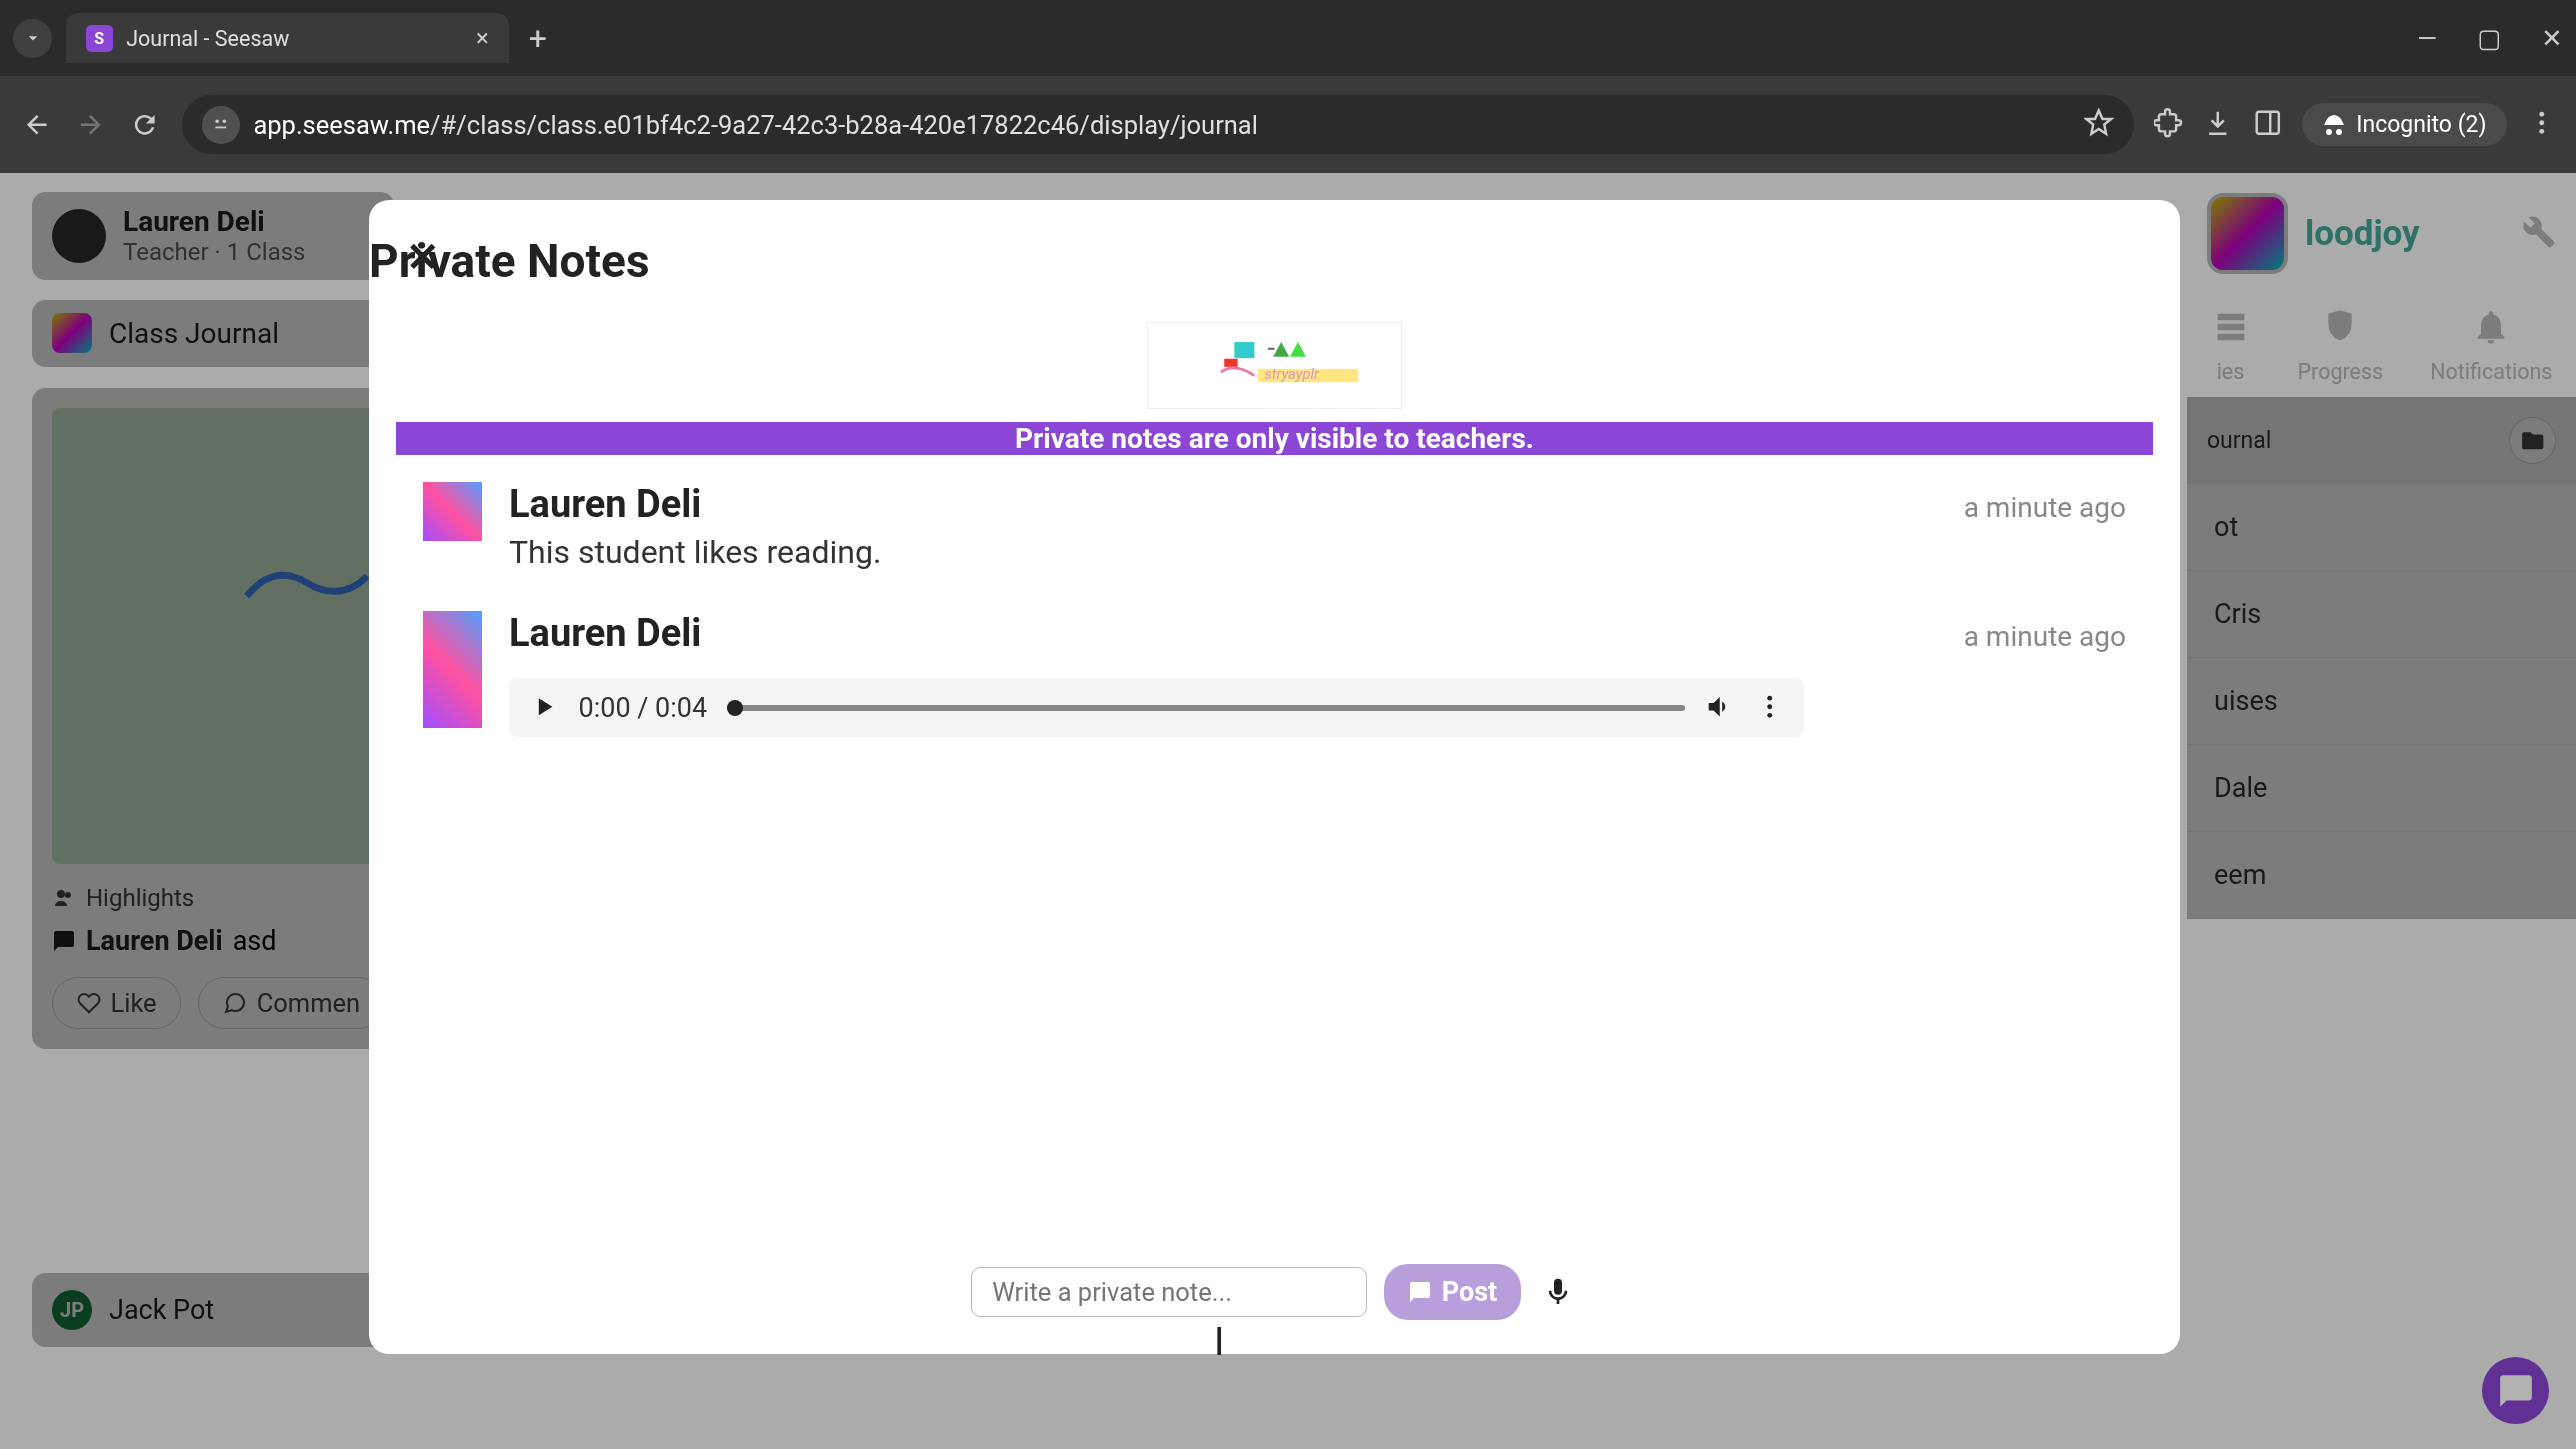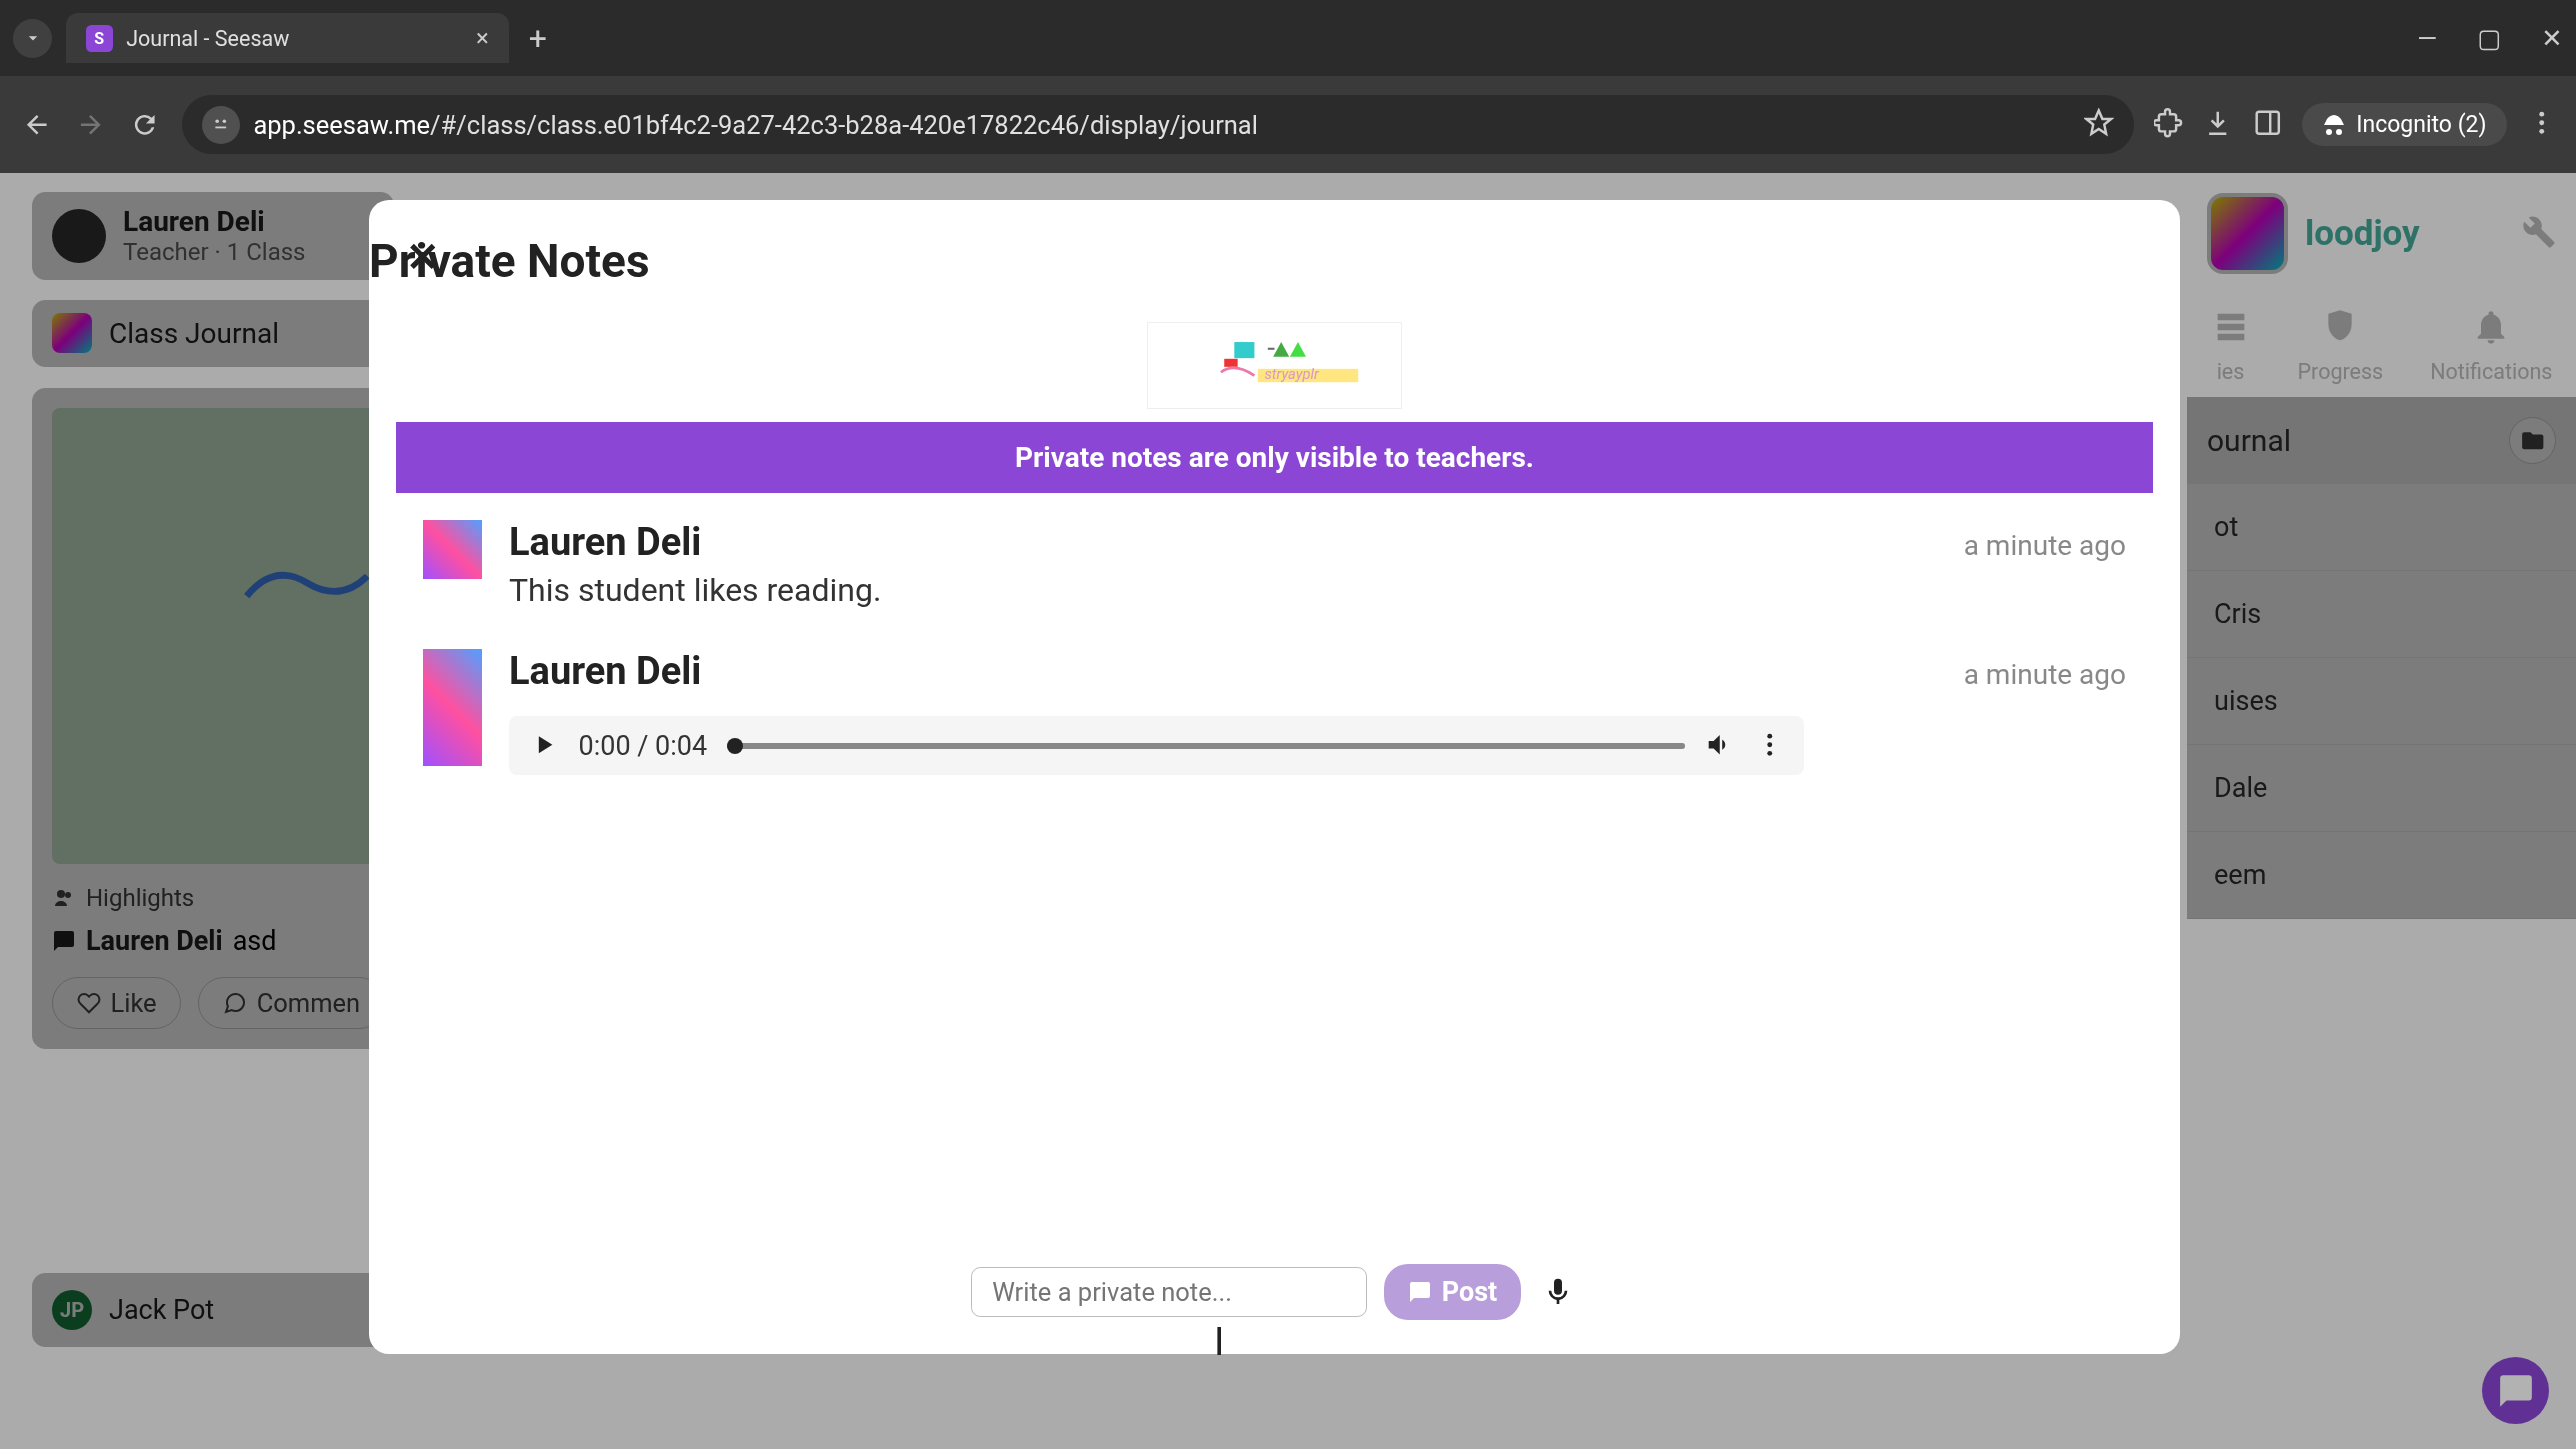--- a/index.html
+++ b/index.html
@@ -60,39 +60,39 @@
     .right-panel { position: absolute; right: 0; top: 0; width: 389px; height: 100%; background: #8b1a3a; }
     .right-header { padding: 20px; display: flex; align-items: center; gap: 17px; }
     .class-avatar { width: 81px; height: 81px; background: linear-gradient(135deg, #ff0, #f0f, #0ff); border-radius: 16px; border: 4px solid #fff; }
     .class-name { color: #5eead4; font-size: 35px; font-weight: bold; }
     .wrench-icon { margin-left: auto; color: #fff; }
     .right-tabs { display: flex; justify-content: space-around; padding: 13.4px 0; }
     .right-tab { color: #fff; text-align: center; font-size: 21.5px; }
     .right-tab svg { width: 40px; height: 40px; fill: #fff; margin-bottom: 6.7px; }
     
     .journal-section { background: #f0f0f0; margin: 0; padding: 20px 20px; display: flex; align-items: center; justify-content: space-between; }
-    .journal-label { font-size: 30px; color: #333; }
+    .journal-label { font-size: 23px; color: #333; }
     .folder-btn { width: 47px; height: 47px; background: #fff; border: 1.3px solid #ccc; border-radius: 50%; display: flex; align-items: center; justify-content: center; }
     
     .students-list { background: #fff; }
     .student-row { padding: 27px 27px; border-bottom: 0.7px solid #eee; font-size: 27px; color: #333; }
     
     .chat-bubble { position: absolute; bottom: 34px; right: 27px; width: 67px; height: 67px; background: #8b46d6; border-radius: 50%; display: flex; align-items: center; justify-content: center; }
     
     
     .overlay { position: absolute; inset: 0; background: rgba(0,0,0,0.3); display: flex; align-items: flex-start; justify-content: center; padding-top: 27px; }
     
     
     .modal { background: #fff; border-radius: 20px; width: 1811px; height: 1154px; position: relative; display: flex; flex-direction: column; margin-left: -27px; }
     .modal-close { position: absolute; top: 34px; left: 37px; font-size: 40px; cursor: pointer; color: #222; font-weight: bold; }
     .modal-title { text-align: left; font-size: 46px; font-weight: bold; color: #222; padding: 34px 0 20px 0; }
     .modal-preview { height: 114px; display: flex; align-items: center; justify-content: center; }
     .preview-box { width: 255px; height: 87px; background: #fff; border: 0.7px solid #eee; display: flex; align-items: center; justify-content: center; position: relative; }
     
-    .privacy-banner { background: #8b46d6; color: #fff; text-align: center; padding: 19px; font-size: 28px; font-weight: bold; margin: 0 27px; }
+    .privacy-banner { background: #8b46d6; color: #fff; text-align: center; font-size: 28px; font-weight: bold; margin: 0 27px; }
     
     .notes-area { flex: 1; padding: 27px 54px; overflow-y: auto; }
     .note { display: flex; gap: 27px; margin-bottom: 40px; }
     .note-avatar { width: 59px; height: 59px; background: #222; background-image: linear-gradient(45deg, #a050ff, #ff50a0, #50a0ff); flex-shrink: 0; }
     .note-avatar.tall { height: 117px; }
     .note-content { flex: 1; }
     .note-header { display: flex; justify-content: space-between; align-items: baseline; }
     .note-author { font-size: 38px; font-weight: bold; color: #222; }
     .note-time { font-size: 28px; color: #888; }
     .note-text { font-size: 32px; color: #333; margin-top: 6.7px; }

